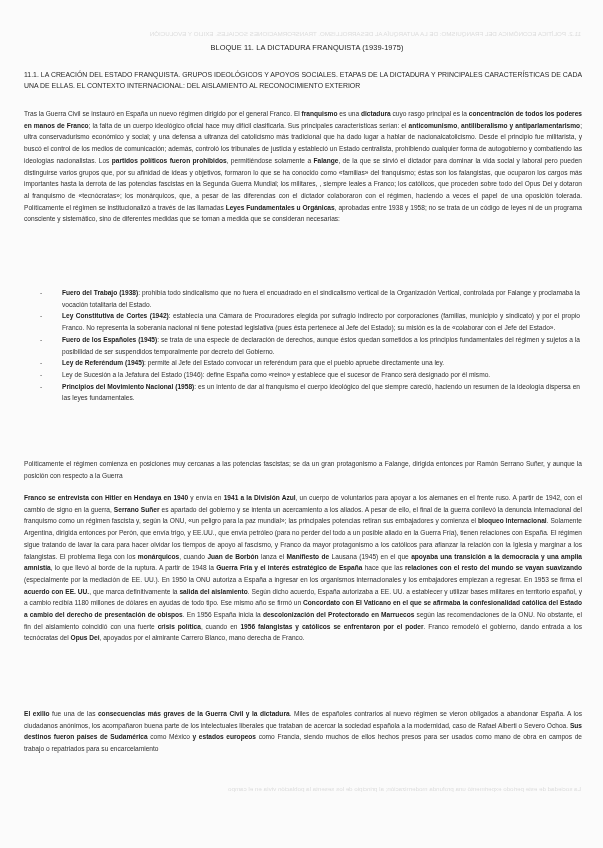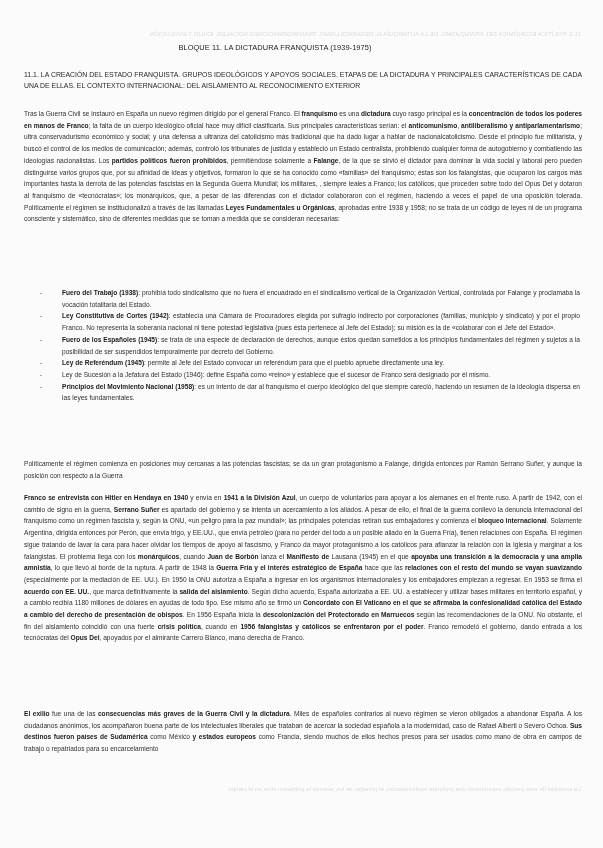--- a/index.html
+++ b/index.html
@@ -13,21 +13,21 @@
   .bleed {
     position:absolute; left:22px; right:22px;
     font-size:6.2px; line-height:11px; color:#dcdcdc;
     transform:scaleX(-1); white-space:nowrap; overflow:hidden;
   }
   .bleed-top { top:28px; }
   .bleed-bottom { top:783px; }
   .page { position:absolute; left:0; top:0; width:603px; }
   .title {
     position:absolute; top:43px; left:0; width:550px; text-align:center;
-    font-size:7.4px; letter-spacing:0.1px; color:#222;
+    font-size:7.4px; letter-spacing:0.1px; color:#222;padding-left:32px;
   }
   .heading {
     position:absolute; top:70px; left:24px; width:558px;
     font-size:6.9px; line-height:10.5px; text-align:justify; color:#1f1f1f;
   }
   .block {
     position:absolute; left:24px; width:558px;
     font-size:6.6px; line-height:11.7px; text-align:justify; color:#303030;
   }
   .block b { color:#1c1c1c; }

